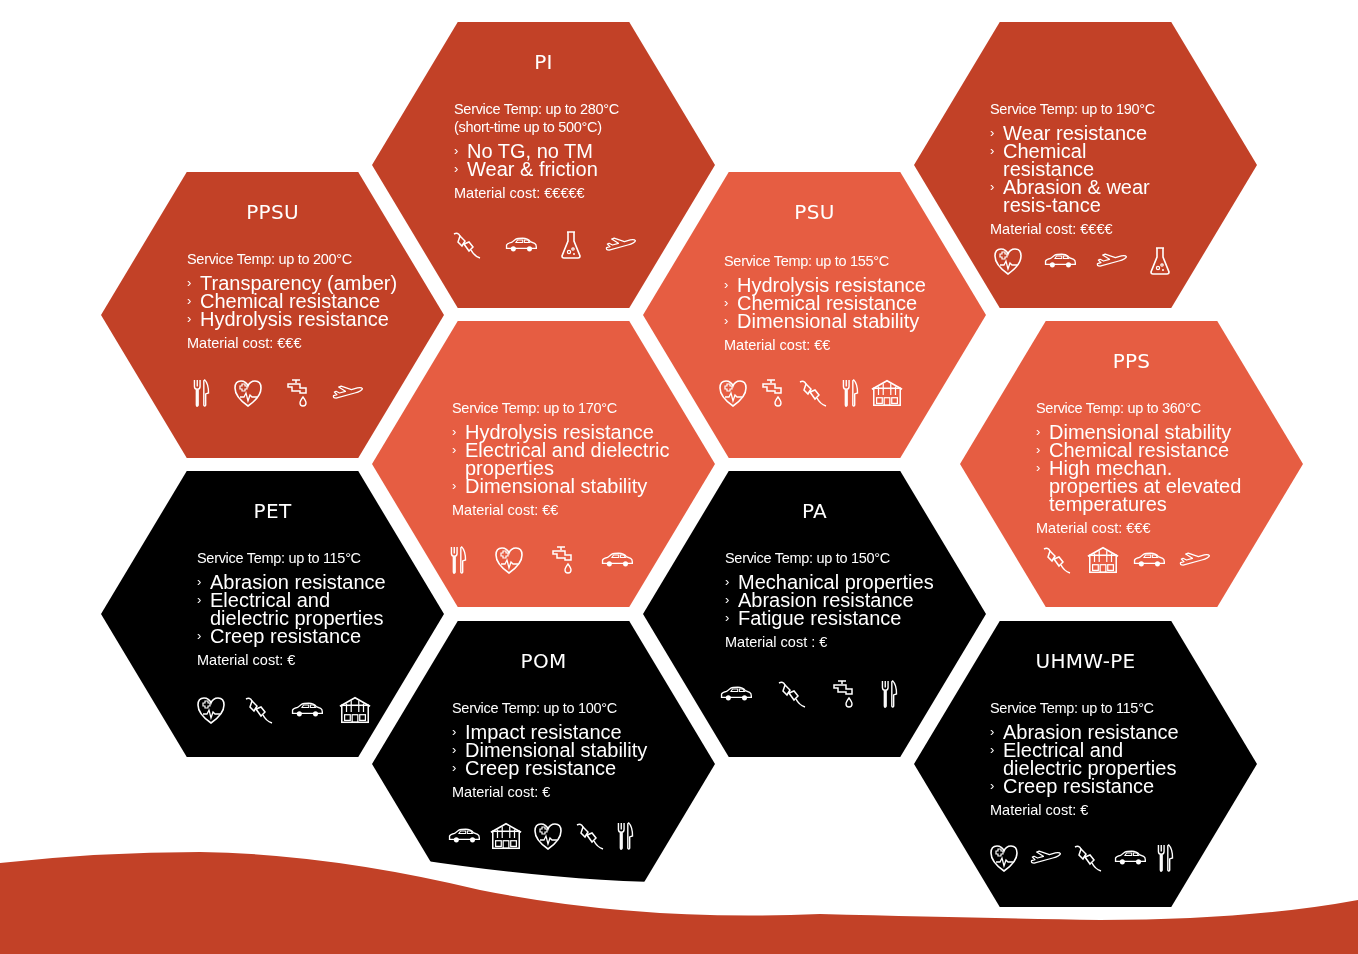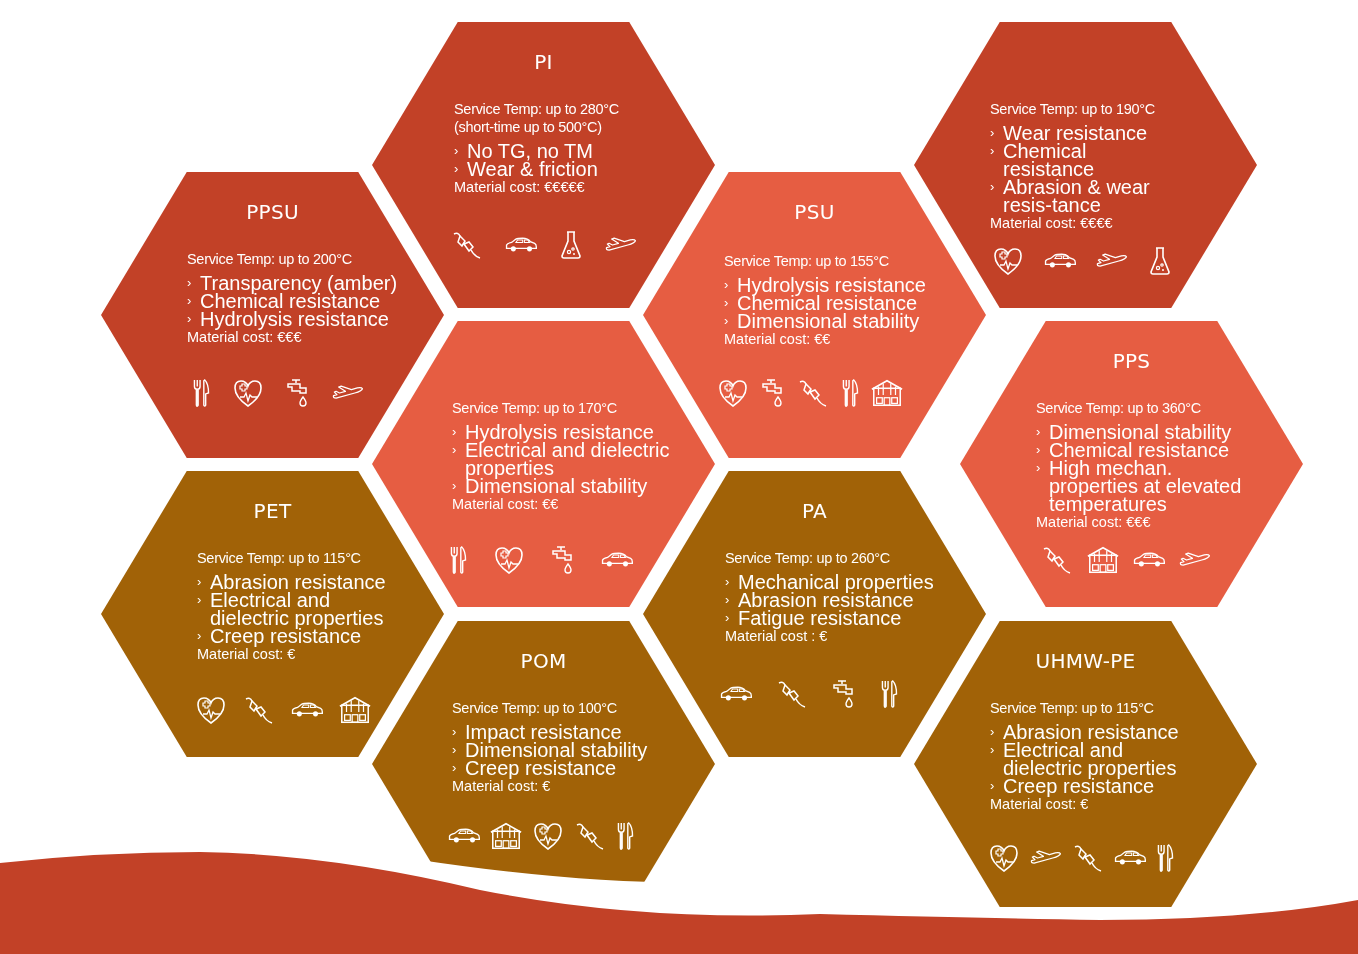--- a/index.html
+++ b/index.html
@@ -8,35 +8,35 @@
     background:#ffffff;
     font-family:"Liberation Sans", sans-serif;
   }
   .hex {
     position:absolute; width:343px; height:286px;
     clip-path: polygon(25% 0%, 75% 0%, 100% 50%, 75% 100%, 25% 100%, 0% 50%);
     color:#fff;
   }
   .hex.dark { background:#C24127; }
   .hex.mid { background:#E65D42; }
-  .hex.light { background:#a16207; }
+  .hex.light { background:#000000; }
   .hex .title {
     position:absolute; left:0; right:0; top:28px; text-align:center;
     font-weight:normal; font-size:20px; letter-spacing:0.3px;
     font-family:"DejaVu Sans", sans-serif;
   }
   .hex .body {
     position:absolute; left:82px; right:40px; top:78px;
     font-size:14.5px; line-height:18px;
   }
   .hex .temp { margin-bottom:6px; letter-spacing:-0.3px; }
   .hex ul { list-style:none; margin:0; padding:0; }
   .hex li { position:relative; padding-left:13px; font-size:20px; line-height:18px; }
   .hex li::before { content:"\203A"; position:absolute; left:0; top:0; font-size:13px; }
-  .hex .cost { margin-top:0; }
+  .hex .cost { margin-top:6px; }
   .hex .icons {
     position:absolute; left:0; right:0; display:flex; justify-content:center; gap:22px;
     align-items:center;
   }
   .icon { width:34px; height:30px; display:inline-block; }
   .icon svg { width:100%; height:100%; }
   .wave { position:absolute; left:0; top:830px; width:1358px; height:124px; }
 </style>
 </head>
 <body>
@@ -223,21 +223,21 @@
         </svg></span>
     <span class="icon"><svg>
           <use href="#sym-building"></use>
         </svg></span>
   </div>
 </div>
 
 <div class="hex light" style="left:643px; top:471px;">
   <div class="title">PA</div>
   <div class="body" style="left:82px;">
-    <div class="temp">Service Temp: up to 260°C</div>
+    <div class="temp">Service Temp: up to 150°C</div>
     <ul>
       <li>Mechanical properties</li>
       <li>Abrasion resistance</li>
       <li>Fatigue resistance</li>
     </ul>
     <div class="cost">Material cost : €</div>
   </div>
   <div class="icons" style="top:208px; gap:22px; padding-right:12px;">
     <span class="icon"><svg>
           <use href="#sym-car"></use>

